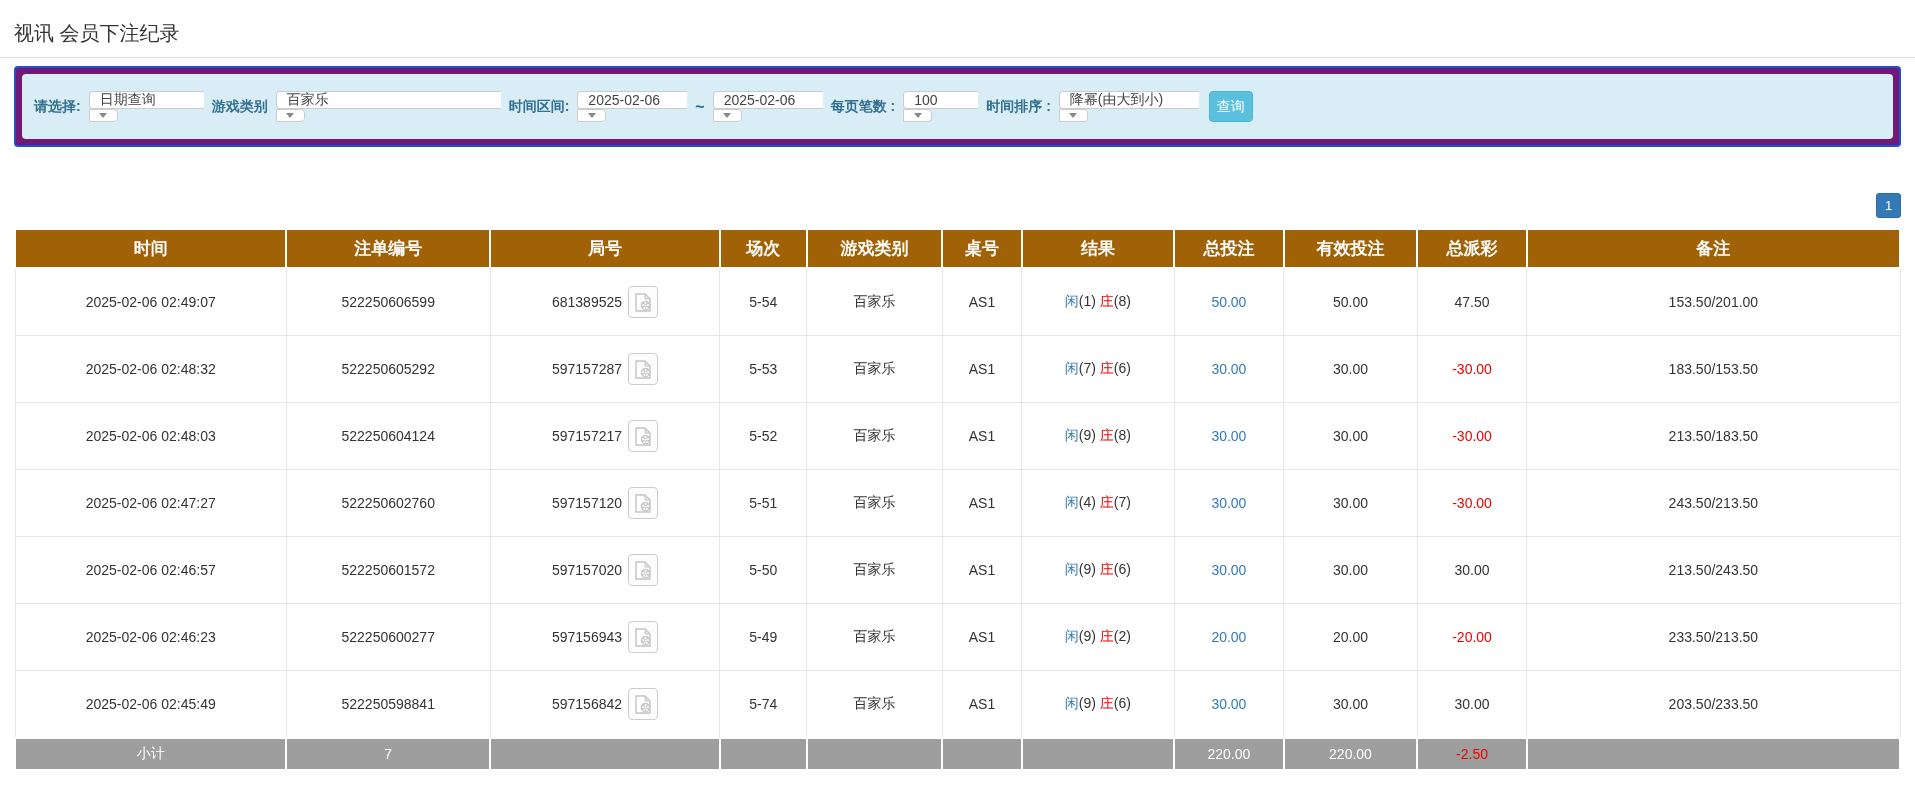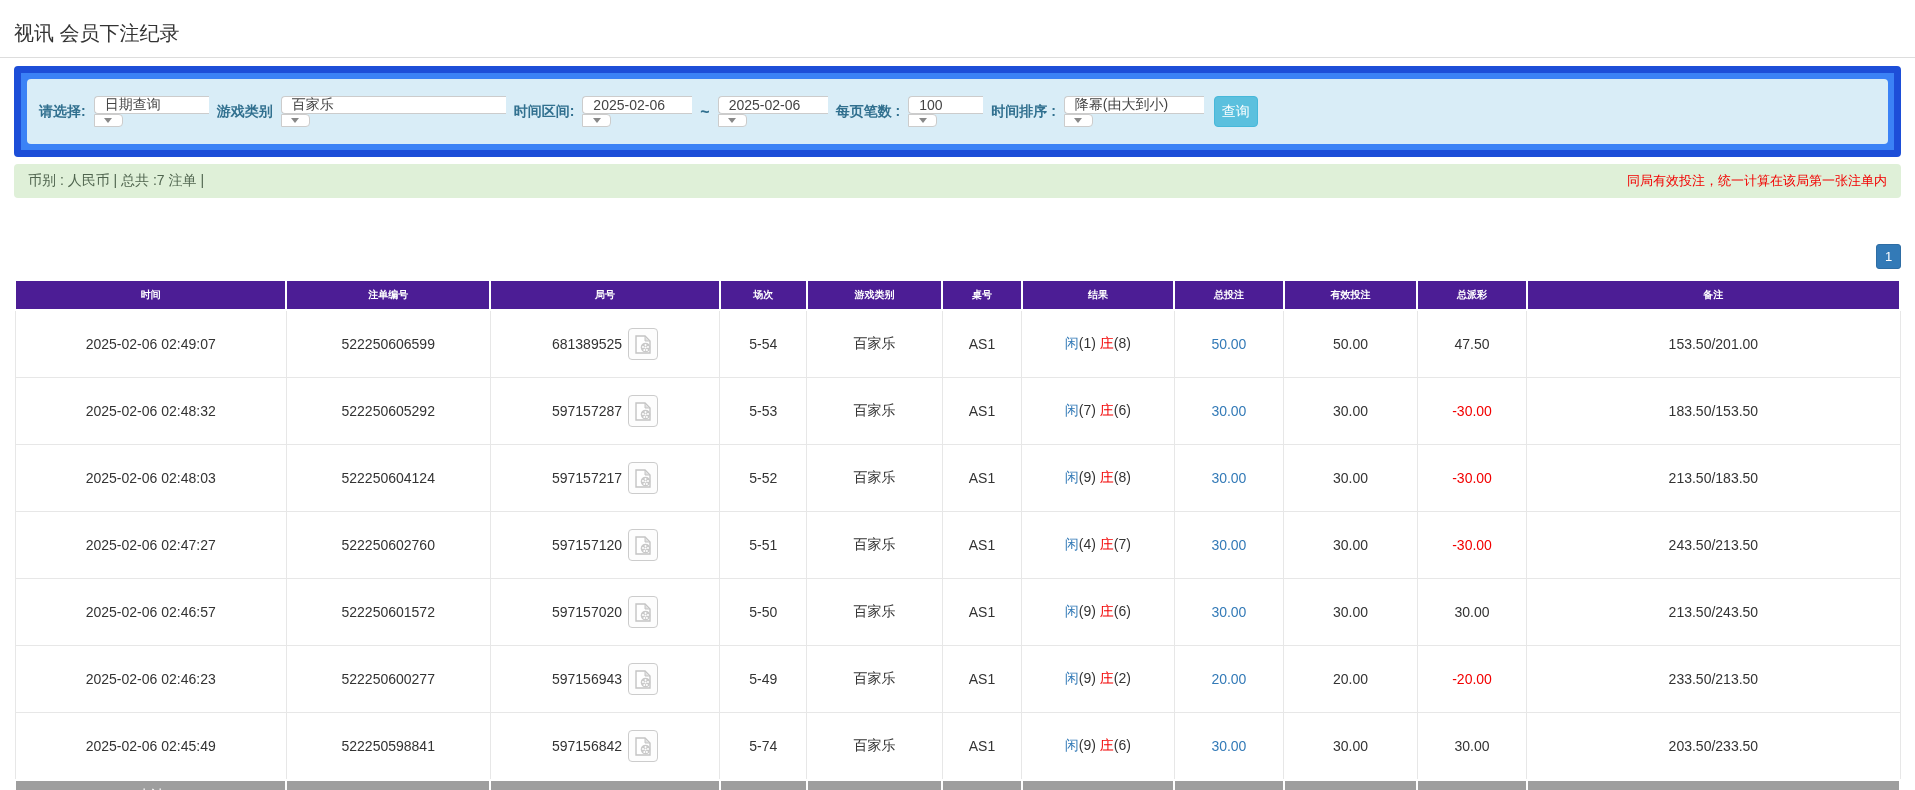--- a/index.html
+++ b/index.html
@@ -5,21 +5,21 @@
   * { box-sizing: border-box; margin: 0; padding: 0; }
   html,body { background:#fff; font-family:"Liberation Sans","DejaVu Sans",sans-serif; color:#333; }
   body { width:1915px; }
 
   .page-header { padding:20px 14px 10px; border-bottom:1px solid #ddd; }
   .page-header h1 { font-size:20px; font-weight:500; color:#333; }
 
   .content { padding:0 14px; }
 
   
-  .filter-outer { border:7px solid #1d4ed8; border-radius:4px; padding:6px; margin-top:8px; background:#3b82f6; }
+  .filter-outer { border:2px solid #1d4ed8; border-radius:4px; padding:6px; margin-top:8px; background:#701a75; }
   .filter-bar { background:#d9edf7; border-radius:4px; padding:17px 12px; display:flex; align-items:center; gap:8px; }
   .filter-bar .lbl { color:#31708f; font-weight:bold; font-size:14px; white-space:nowrap; }
   .combo { display:flex; height:31px;flex-direction:column; }
   .combo input { height:31px; border:1px solid #ccc; border-right:none; border-radius:4px 0 0 4px;
                  padding:0 10px; font-size:14px; color:#444; background:#fff; outline:none;
                  font-family:"Liberation Sans","DejaVu Sans",sans-serif; }
   .combo .caret-btn { width:29px; height:31px; background:#fff; border:1px solid #ccc; border-radius:0 4px 4px 0;
                       display:flex; align-items:center; justify-content:center; cursor:pointer; }
   .caret { width:0; height:0; border-left:4px solid transparent; border-right:4px solid transparent; border-top:5px solid #888; }
   .w-select { width:115px; } .w-game { width:225px; } .w-date { width:110px; } .w-size { width:75px; } .w-sort { width:140px; }
@@ -35,21 +35,21 @@
   .alert-bar .right { color:#f20000; font-size:13px; }
 
   
   .pager { display:flex; justify-content:flex-end; }
   .pager.top { margin:46px 0 10px; }
   .page-btn { min-width:25px; height:25px; background:#337ab7; border:1px solid #2e6da4; border-radius:3px;
               color:#fff; font-size:13px; display:flex; align-items:center; justify-content:center; cursor:pointer; }
 
   
   table { width:100%; border-collapse:collapse; table-layout:fixed; }
-  thead th { background:#4c1d95; color:#fff; font-size:10px; font-weight:bold; padding:7px 4px;
+  thead th { background:#a16207; color:#fff; font-size:17px; font-weight:bold; padding:7px 4px;
              border:2px solid #fff; text-align:center; }
   tbody.data td { background:#fff; border:1px solid #e7e7e7; padding:17px 4px; text-align:center;
                   font-size:14px; color:#333; overflow:hidden; white-space:nowrap; }
   tbody.summary td { background:#9e9e9e; color:#fff; border:2px solid #fff; padding:6px 4px;
                      text-align:center; font-size:14px; }
   a.bet-link { color:#337ab7; text-decoration:none; cursor:pointer; }
   .res-p { color:#337ab7; } .res-b { color:#f20000; } .res-n { color:#333; }
   .neg { color:#f20000 !important; }
   .video-btn { display:inline-flex; align-items:center; justify-content:center; width:30px; height:32px;
                background:#fdfdfd; border:1px solid #ccc; border-radius:4px; margin-left:6px;
@@ -111,24 +111,20 @@
         <input class="w-sort" type="text" value="降幂(由大到小)" style="">
         <span class="caret-btn">
             <span class="caret"></span>
           </span>
       </span>
 
       <button class="search-btn">查询</button>
     </div>
   </div>
 
-  <div class="alert-bar">
-    <span class="left">币别 : 人民币 | 总共 :7 注单 |</span>
-    <span class="right">同局有效投注，统一计算在该局第一张注单内</span>
-  </div>
 
   <div class="pager top">
     <span class="page-btn">1</span>
   </div>
 
   <table>
     <colgroup>
       <col style="width:14.4%">
         <col style="width:10.8%">
         <col style="width:12.2%">

